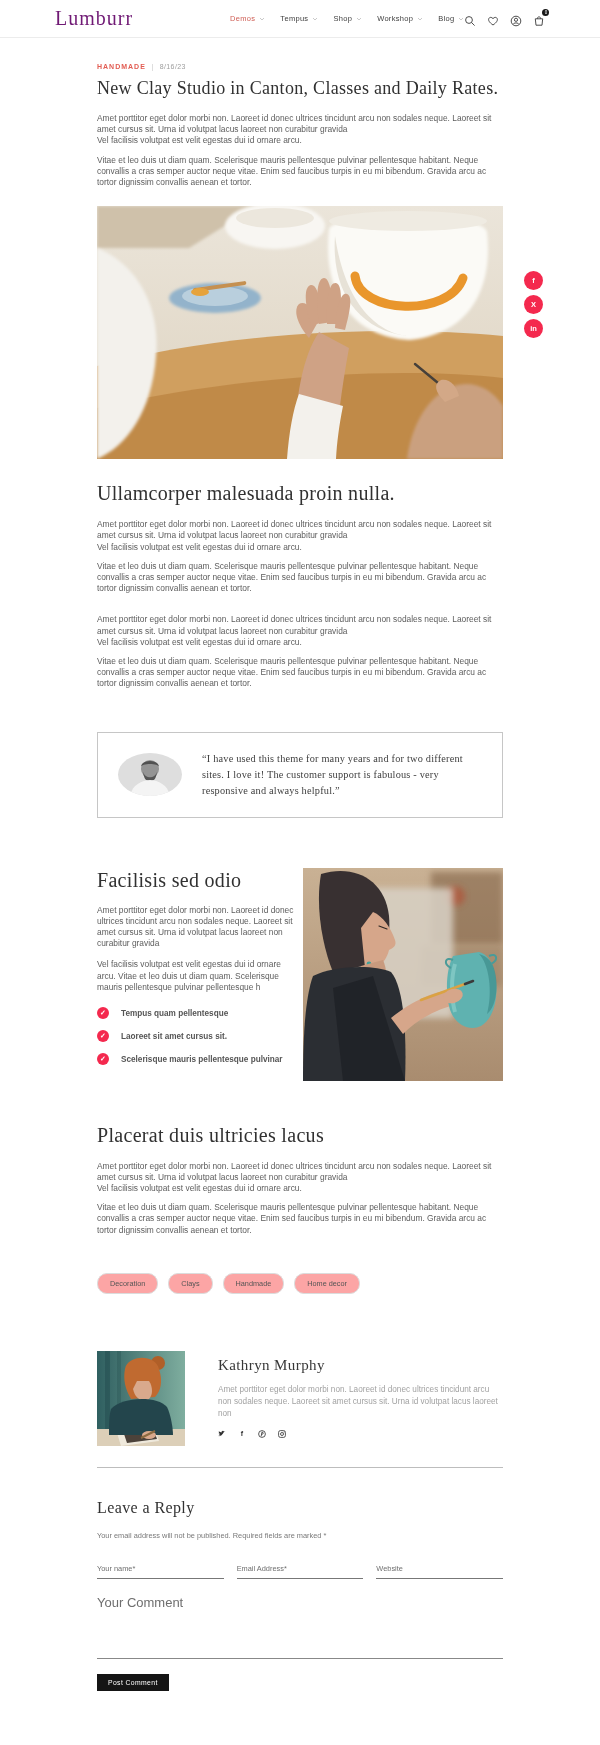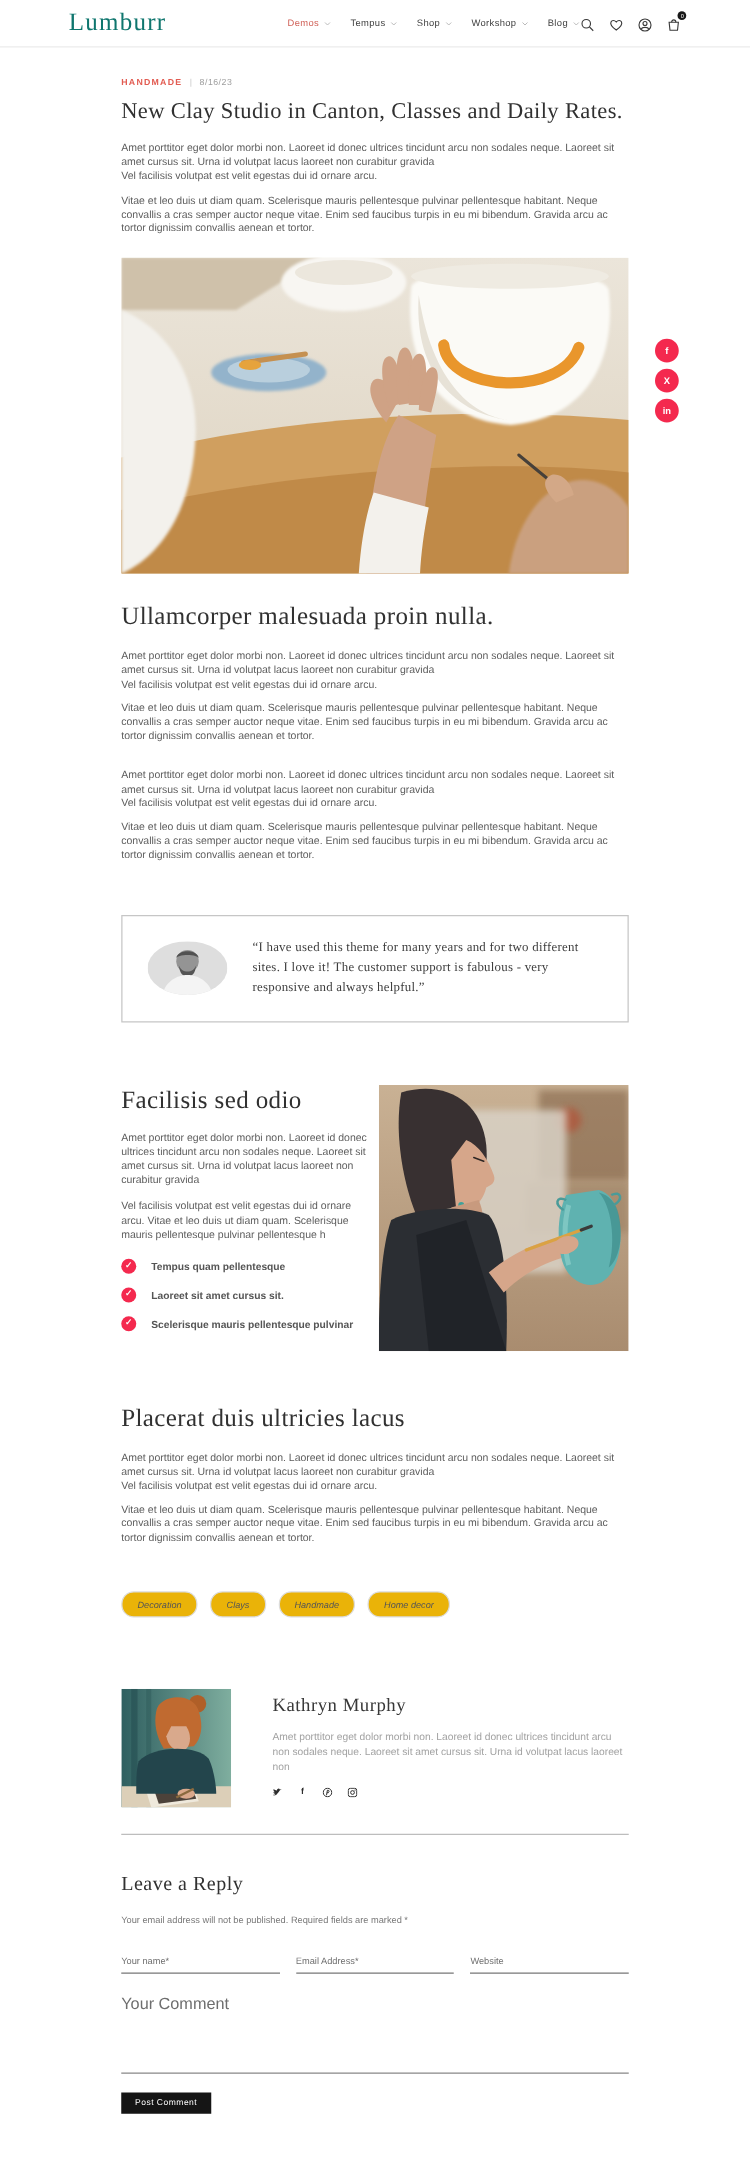--- a/index.html
+++ b/index.html
@@ -2,21 +2,21 @@
 <html><head>
 <meta charset="utf-8">
 <style>
   * { margin:0; padding:0; box-sizing:border-box; }
   html,body { background:#fff; }
   body { width:600px; height:1745px; overflow:hidden; font-family:"Liberation Sans", sans-serif; color:#5d5d5d; }
   .page { position:relative; width:600px; height:1745px; }
 
   
   .header { height:38px; display:flex; align-items:center; border-bottom:1px solid #ececec; padding-left:55px; padding-right:64px; }
-  .logo { font-family:"Liberation Serif", serif; font-size:20px; font-weight:400; letter-spacing:1px; color:#0f766e; }
+  .logo { font-family:"Liberation Serif", serif; font-size:20px; font-weight:400; letter-spacing:1px; color:#701a75; }
   .nav { display:flex; align-items:center; gap:15px; margin-left:82px; }
   .nav-item { display:flex; align-items:center; gap:4px; font-size:7.5px; letter-spacing:.3px; color:#3f3f3f; cursor:pointer; }
   .nav-item.active { color:#d06158;padding-left:15px; }
   .chev { width:6px; height:4px; }
   .hdr-icons { margin-left:auto; display:flex; align-items:center; gap:11px; }
   .hicon { width:12px; height:12px; position:relative; }
   .hicon svg { width:12px; height:12px; }
   .badge { position:absolute; top:-4px; right:-4px; width:7px; height:7px; border-radius:50%; background:#181818; color:#fff; font-size:4.5px; line-height:7px; text-align:center; }
 
   
@@ -50,21 +50,21 @@
   .fac-left p.body + p.body { margin-top:10px; }
   .checklist { margin-top:14px; list-style:none; }
   .check-item { display:flex; align-items:center; gap:12px; margin-bottom:11px;font-weight:bold; }
   .check-ico { width:12px; height:12px; border-radius:50%; background:#f4294e; color:#fff; font-size:7px; line-height:12px; text-align:center; flex:none; }
   .check-label { font-size:8.2px; color:#555; }
   .fac-img { width:200px; height:213px; overflow:hidden; }
 
   .h2-placerat { margin-top:42px; }
 
   .tags { margin-top:37px; display:flex; gap:10px; }
-  .tag { border:1px solid #dcdcdc; border-radius:10px; padding:5px 12px; font-size:7.3px; color:#555; cursor:pointer; background:#eab308;font-style:italic; }
+  .tag { border:1px solid #dcdcdc; border-radius:10px; padding:5px 12px; font-size:7.3px; color:#555; cursor:pointer; background:#fca5a5; }
 
   .author { margin-top:57px; display:flex; gap:33px; }
   .author-photo { width:88px; height:95px; overflow:hidden; flex:none; }
   .author-name { font-size:15px; letter-spacing:.4px; color:#383838; margin-top:6px; }
   .author-bio { margin-top:10px; font-size:8.2px; line-height:12px; color:#a2a2a2; width:280px; }
   .author-socials { margin-top:10px; display:flex; gap:12px; align-items:center; }
   .asoc { width:8px; height:8px; display:flex; align-items:center; justify-content:center; font-size:7px; font-weight:700; color:#2e2e2e; cursor:pointer; }
   .asoc svg { width:8px; height:8px; }
 
   .divider { margin-top:21px; border:0; border-top:1px solid #bdbdbd; }

